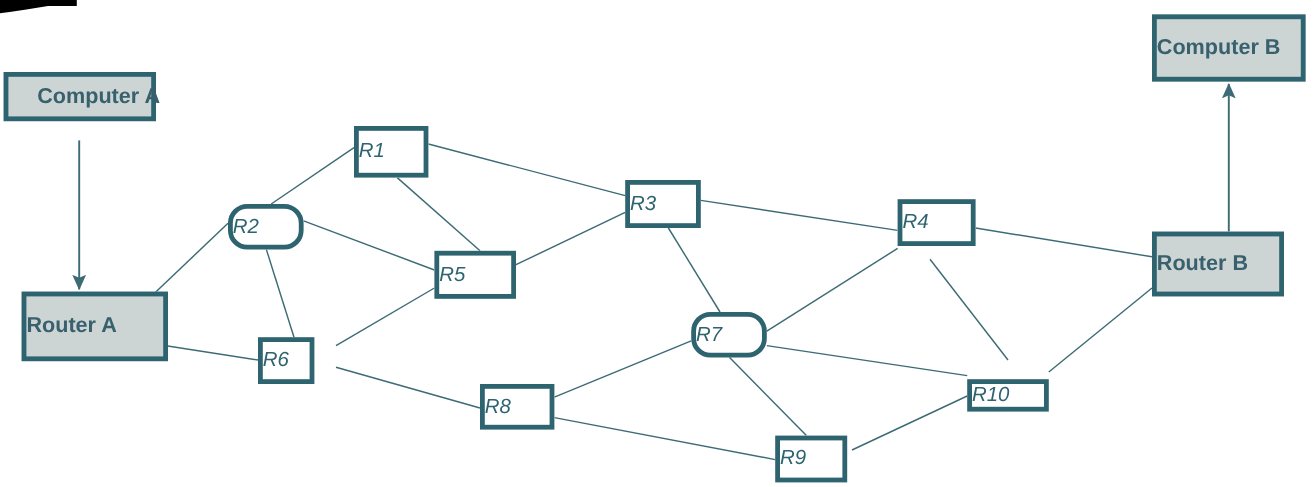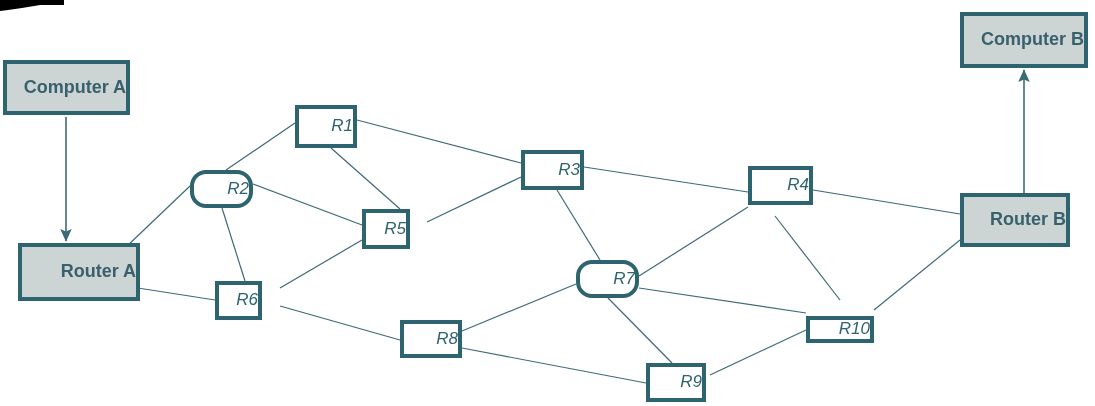--- a/index.html
+++ b/index.html
@@ -25,21 +25,21 @@
     top: 0;
     width: 1095px;
     height: 406px;
     display: block;
   }
   .node-box {
     position: absolute;
     box-sizing: border-box;
     display: flex;
     align-items: center;
-    justify-content: flex-end;
+    justify-content: flex-start;
     border-style: solid;
     text-align: center;
     line-height: 1.1;
   }
   .node-router {
     background: #ffffff;
     border-color: #2e6470;
     border-width: 4px;
     color: #2e6470;
     font-size: 17px;
@@ -99,39 +99,39 @@
         <line x1="462" y1="348" x2="646" y2="383" stroke="#3d6b75" stroke-width="1.2"></line>
         <line x1="710" y1="375" x2="806" y2="330" stroke="#3d6b75" stroke-width="1.2"></line>
         <line x1="775" y1="216" x2="840" y2="300" stroke="#3d6b75" stroke-width="1.2"></line>
         <line x1="813" y1="190" x2="960" y2="214" stroke="#3d6b75" stroke-width="1.2"></line>
         <line x1="874" y1="310" x2="960" y2="240" stroke="#3d6b75" stroke-width="1.2"></line>
         <line x1="1024" y1="193" x2="1024" y2="70" stroke="#3d6b75" stroke-width="1.6" marker-end="url(#arrowhead)"></line>
       </g>
   </svg>
 
   <div id="nodes-layer">
-      <div class="node-box node-endpoint" style="left: 3px; top: 60px; width: 127px; height: 55px;">
+      <div class="node-box node-endpoint" style="left: 3px; top: 60px; width: 127px; height: 41px; padding-left: 24px;">
         <span class="node-label">Computer A</span>
       </div>
       <div class="node-box node-endpoint" style="left: 18px; top: 243px; width: 122px; height: 58px;">
         <span class="node-label">Router A</span>
       </div>
       <div class="node-box node-router" style="left: 295px; top: 105px; width: 62px; height: 43px;">
         <span class="node-label">R1</span>
       </div>
       <div class="node-box node-router" style="left: 190px; top: 170px; width: 63px; height: 38px; border-radius: 16px;">
         <span class="node-label">R2</span>
       </div>
-      <div class="node-box node-router" style="left: 521px; top: 150px; width: 63px; height: 40px; padding-left: 12px;">
+      <div class="node-box node-router" style="left: 521px; top: 150px; width: 63px; height: 40px;">
         <span class="node-label">R3</span>
       </div>
       <div class="node-box node-router" style="left: 748px; top: 166px; width: 65px; height: 39px;">
         <span class="node-label">R4</span>
       </div>
-      <div class="node-box node-router" style="left: 362px; top: 209px; width: 48px; height: 40px;">
+      <div class="node-box node-router" style="left: 362px; top: 209px; width: 68px; height: 40px;">
         <span class="node-label">R5</span>
       </div>
       <div class="node-box node-router" style="left: 215px; top: 281px; width: 47px; height: 39px;">
         <span class="node-label">R6</span>
       </div>
       <div class="node-box node-router" style="left: 576px; top: 260px; width: 63px; height: 38px; border-radius: 16px;">
         <span class="node-label">R7</span>
       </div>
       <div class="node-box node-router" style="left: 400px; top: 320px; width: 62px; height: 38px;">
         <span class="node-label">R8</span>

